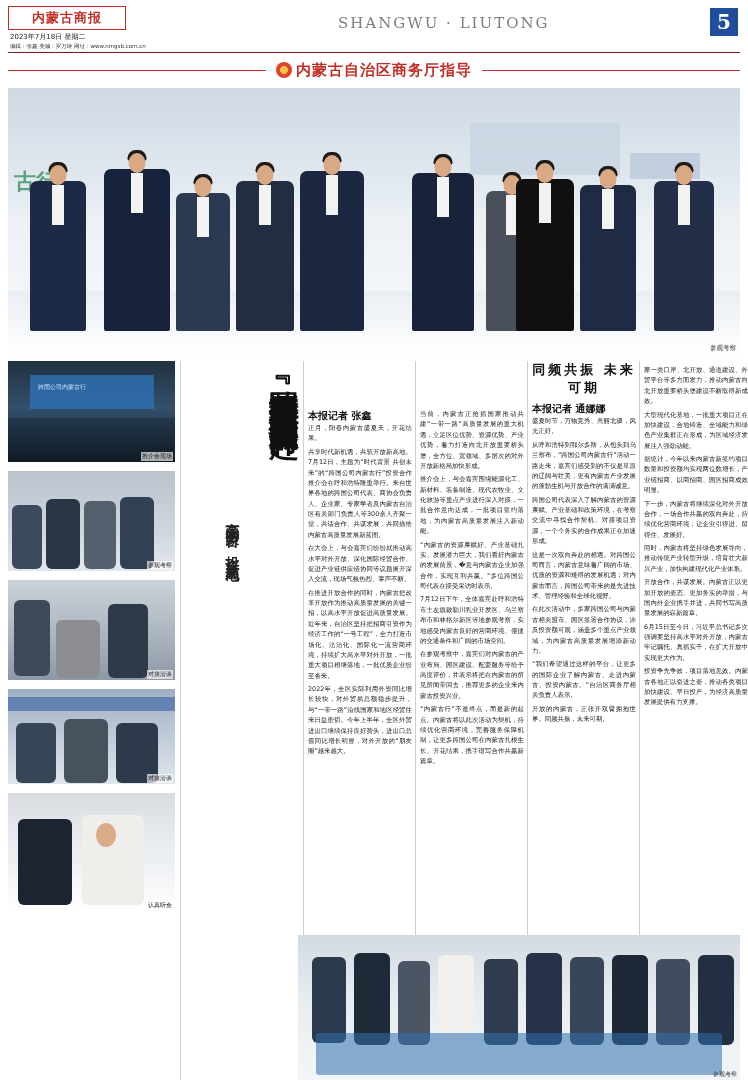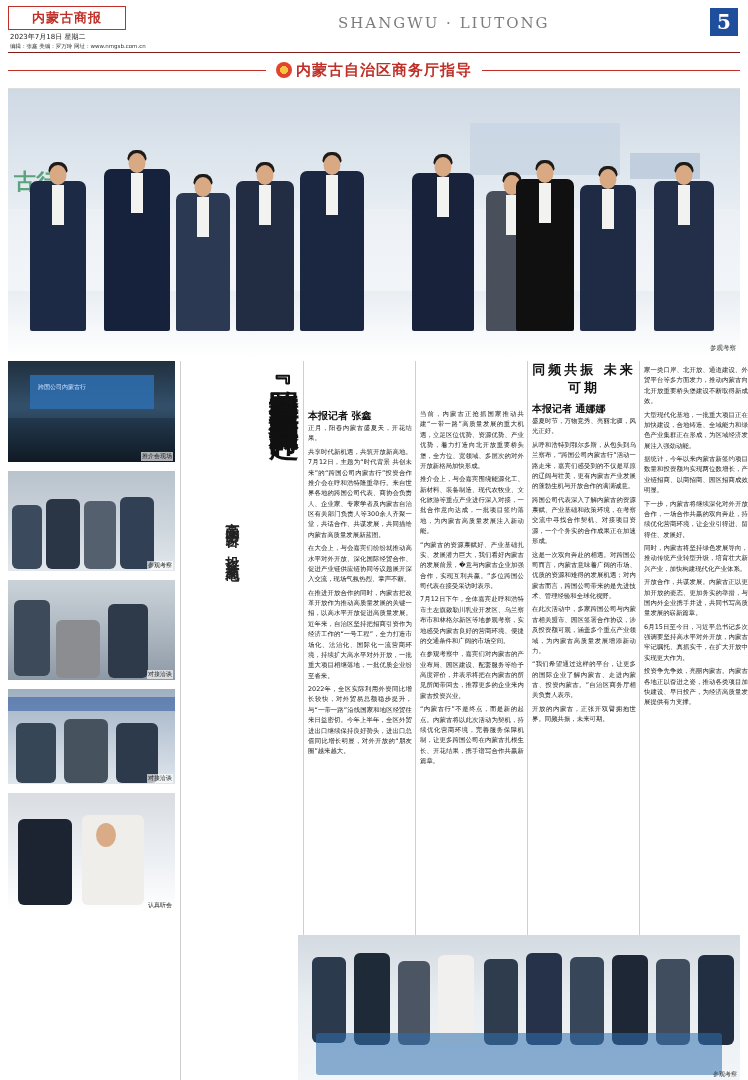--- a/index.html
+++ b/index.html
@@ -251,21 +251,21 @@
 
     <div class="txtcol c4">
       <div style="height:4px"></div>
       <p class="para">家一类口岸、北开放、通道建设、外贸平台等多方面发力，推动内蒙古向北开放重要桥头堡建设不断取得新成效。</p>
       <p class="para">大型现代化基地，一批重大项目正在加快建设，合地铸造、全域能力和绿色产业集群正在形成，为区域经济发展注入强劲动能。</p>
       <p class="para">据统计，今年以来内蒙古新签约项目数量和投资额均实现两位数增长，产业链招商、以商招商、园区招商成效明显。</p>
       <p class="para">下一步，内蒙古将继续深化对外开放合作，一场合作共赢的双向奔赴，持续优化营商环境，让企业引得进、留得住、发展好。</p>
       <p class="para">同时，内蒙古将坚持绿色发展导向，推动传统产业转型升级，培育壮大新兴产业，加快构建现代化产业体系。</p>
       <p class="para">开放合作，共谋发展。内蒙古正以更加开放的姿态、更加务实的举措，与国内外企业携手并进，共同书写高质量发展的崭新篇章。</p>
       <p class="para">6月15日至今日，习近平总书记多次强调要坚持高水平对外开放，内蒙古牢记嘱托、真抓实干，在扩大开放中实现更大作为。</p>
-      <p class="para">投资争先争效，亮丽内蒙古。内蒙古各地正以奋进之姿，推动各类项目加快建设、早日投产，为经济高质量发展提供有力支撑。</p>
+      <p class="para">投资争先争效，项目落地见效。内蒙古各地正以奋进之姿，推动各类项目加快建设、早日投产，为经济高质量发展提供有力支撑。</p>
     </div>
 
     <div class="botphoto">
       <div class="blob" style="left:14px;top:22px;width:34px;height:86px;background:#2b3a4c;"></div>
       <div class="blob" style="left:56px;top:18px;width:36px;height:92px;background:#1f2a39;"></div>
       <div class="blob" style="left:100px;top:26px;width:32px;height:84px;background:#4b5564;"></div>
       <div class="blob" style="left:140px;top:20px;width:36px;height:90px;background:#f1f0ee;"></div>
       <div class="blob" style="left:186px;top:24px;width:34px;height:86px;background:#2f3c4e;"></div>
       <div class="blob" style="left:228px;top:18px;width:36px;height:92px;background:#26324a;"></div>
       <div class="blob" style="left:272px;top:22px;width:34px;height:88px;background:#384659;"></div>

